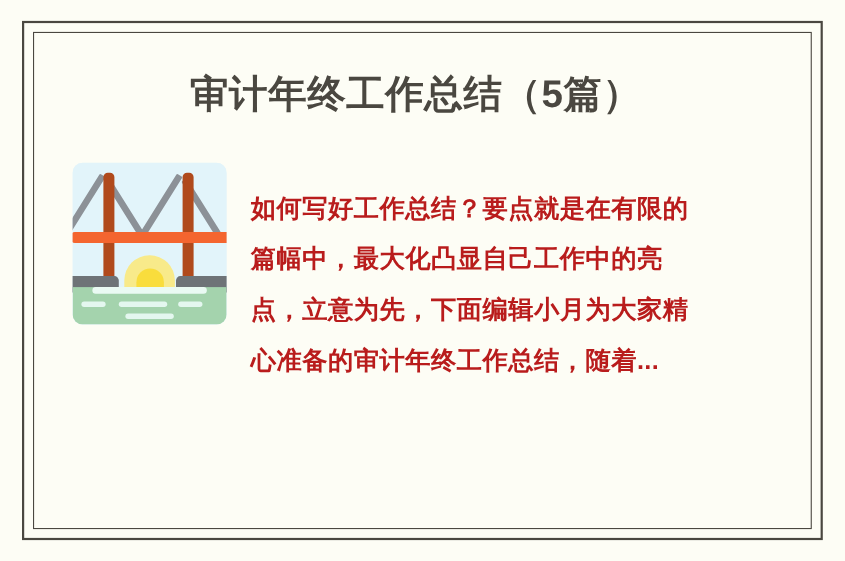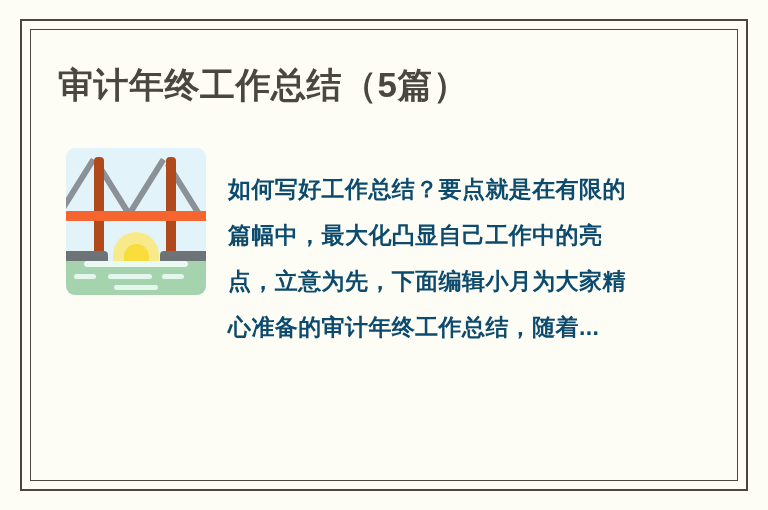--- a/index.html
+++ b/index.html
@@ -47,20 +47,21 @@
   .card-title {
     position: absolute;
     left: 58px;
     top: 62px;
     width: 640px;
     font-size: 35px;
     font-weight: bold;
     color: #4a4740;
     letter-spacing: 0.5px;
     white-space: nowrap;
+    text-align: center;
   }
 
   
   .thumb {
     position: absolute;
     left: 66px;
     top: 148px;
     width: 140px;
     height: 147px;
     border-radius: 9px;
@@ -169,21 +170,21 @@
 
   
   .excerpt {
     position: absolute;
     left: 228px;
     top: 166px;
     width: 420px;
     font-size: 23px;
     line-height: 46px;
     font-weight: bold;
-    color: #0c4a6e;
+    color: #b91c1c;
     letter-spacing: 0.4px;
     text-align: left;
   }
 </style>
 </head>
 <body>
 
 <div class="page">
 
   <div class="frame-outer"></div>

